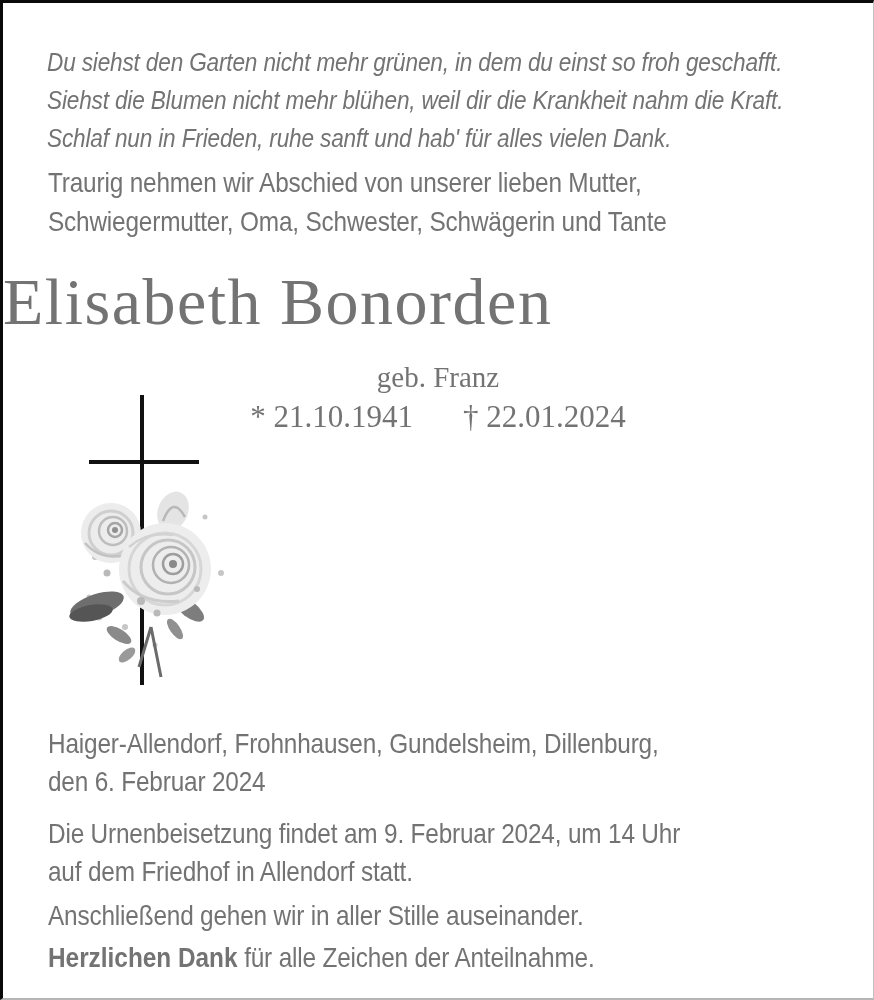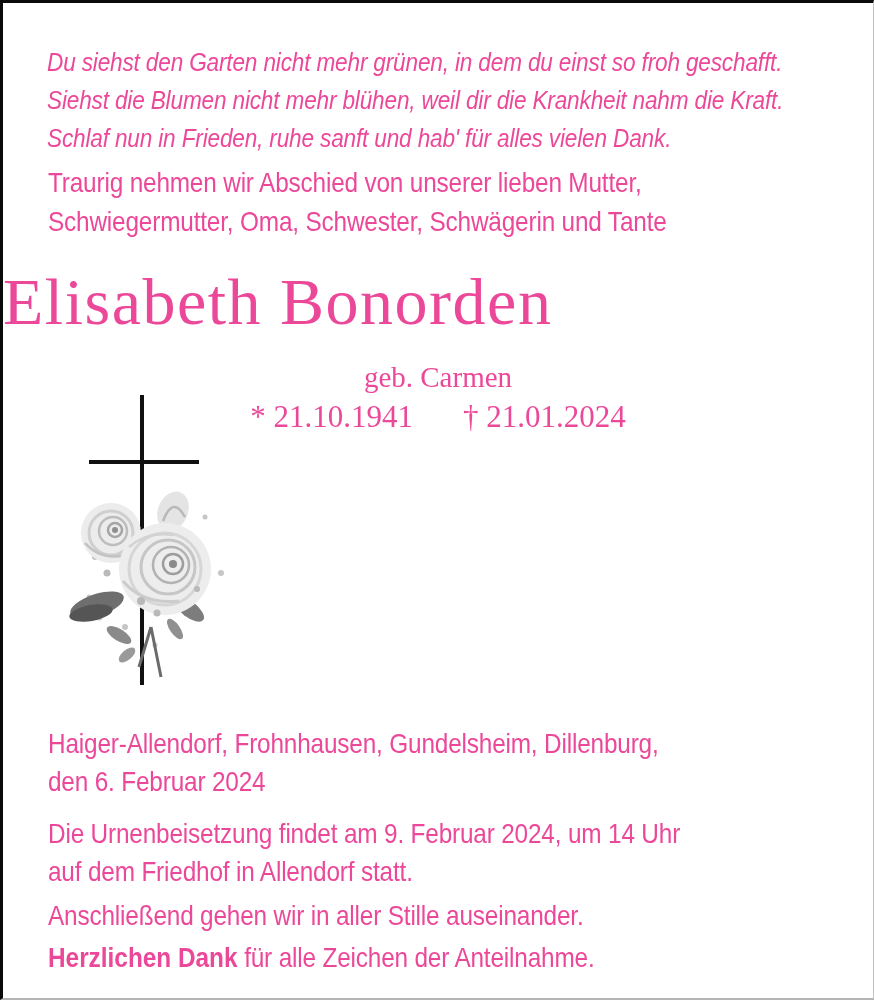--- a/index.html
+++ b/index.html
@@ -8,21 +8,21 @@
     width: 874px;
     height: 1000px;
     margin: 0 auto;
     background: #ffffff;
     box-sizing: border-box;
     border-top: 3px solid #0a0a0a;
     border-left: 3px solid #0a0a0a;
     border-right: 1px solid #c2c2c2;
     border-bottom: 2px solid #b5b5b5;
     overflow: hidden;
-    color: #ec4899;
+    color: #737373;
     font-family: "Liberation Sans", sans-serif;
   }
   .abs { position: absolute; }
   .cond {
     transform: scaleX(0.87);
     transform-origin: left top;
     letter-spacing: -0.2px;
     white-space: nowrap;
   }
   .poem {
@@ -89,25 +89,25 @@
     <div>Siehst die Blumen nicht mehr blühen, weil dir die Krankheit nahm die Kraft.</div>
     <div>Schlaf nun in Frieden, ruhe sanft und hab' für alles vielen Dank.</div>
   </div>
 
   <div class="abs intro cond">
     <div>Traurig nehmen wir Abschied von unserer lieben Mutter,</div>
     <div>Schwiegermutter, Oma, Schwester, Schwägerin und Tante</div>
   </div>
 
   <h1 class="abs name-block">Elisabeth Bonorden</h1>
-  <div class="abs maiden">geb. Carmen</div>
+  <div class="abs maiden">geb. Franz</div>
 
   <div class="abs dates">
     <span class="d"><span>*</span>&nbsp;<span>21.10.1941</span></span>
-    <span class="d"><span>†</span>&nbsp;<span>21.01.2024</span></span>
+    <span class="d"><span>†</span>&nbsp;<span>22.01.2024</span></span>
   </div>
 
   <div class="abs cross-v"></div>
   <div class="abs cross-h"></div>
 
   <svg class="abs flowers" width="190" height="218" viewBox="0 0 190 218" aria-hidden="true">
 
     <g fill="#c6c6c6">
       <circle cx="40" cy="80" r="3"></circle>
         <circle cx="56" cy="64" r="2"></circle>

